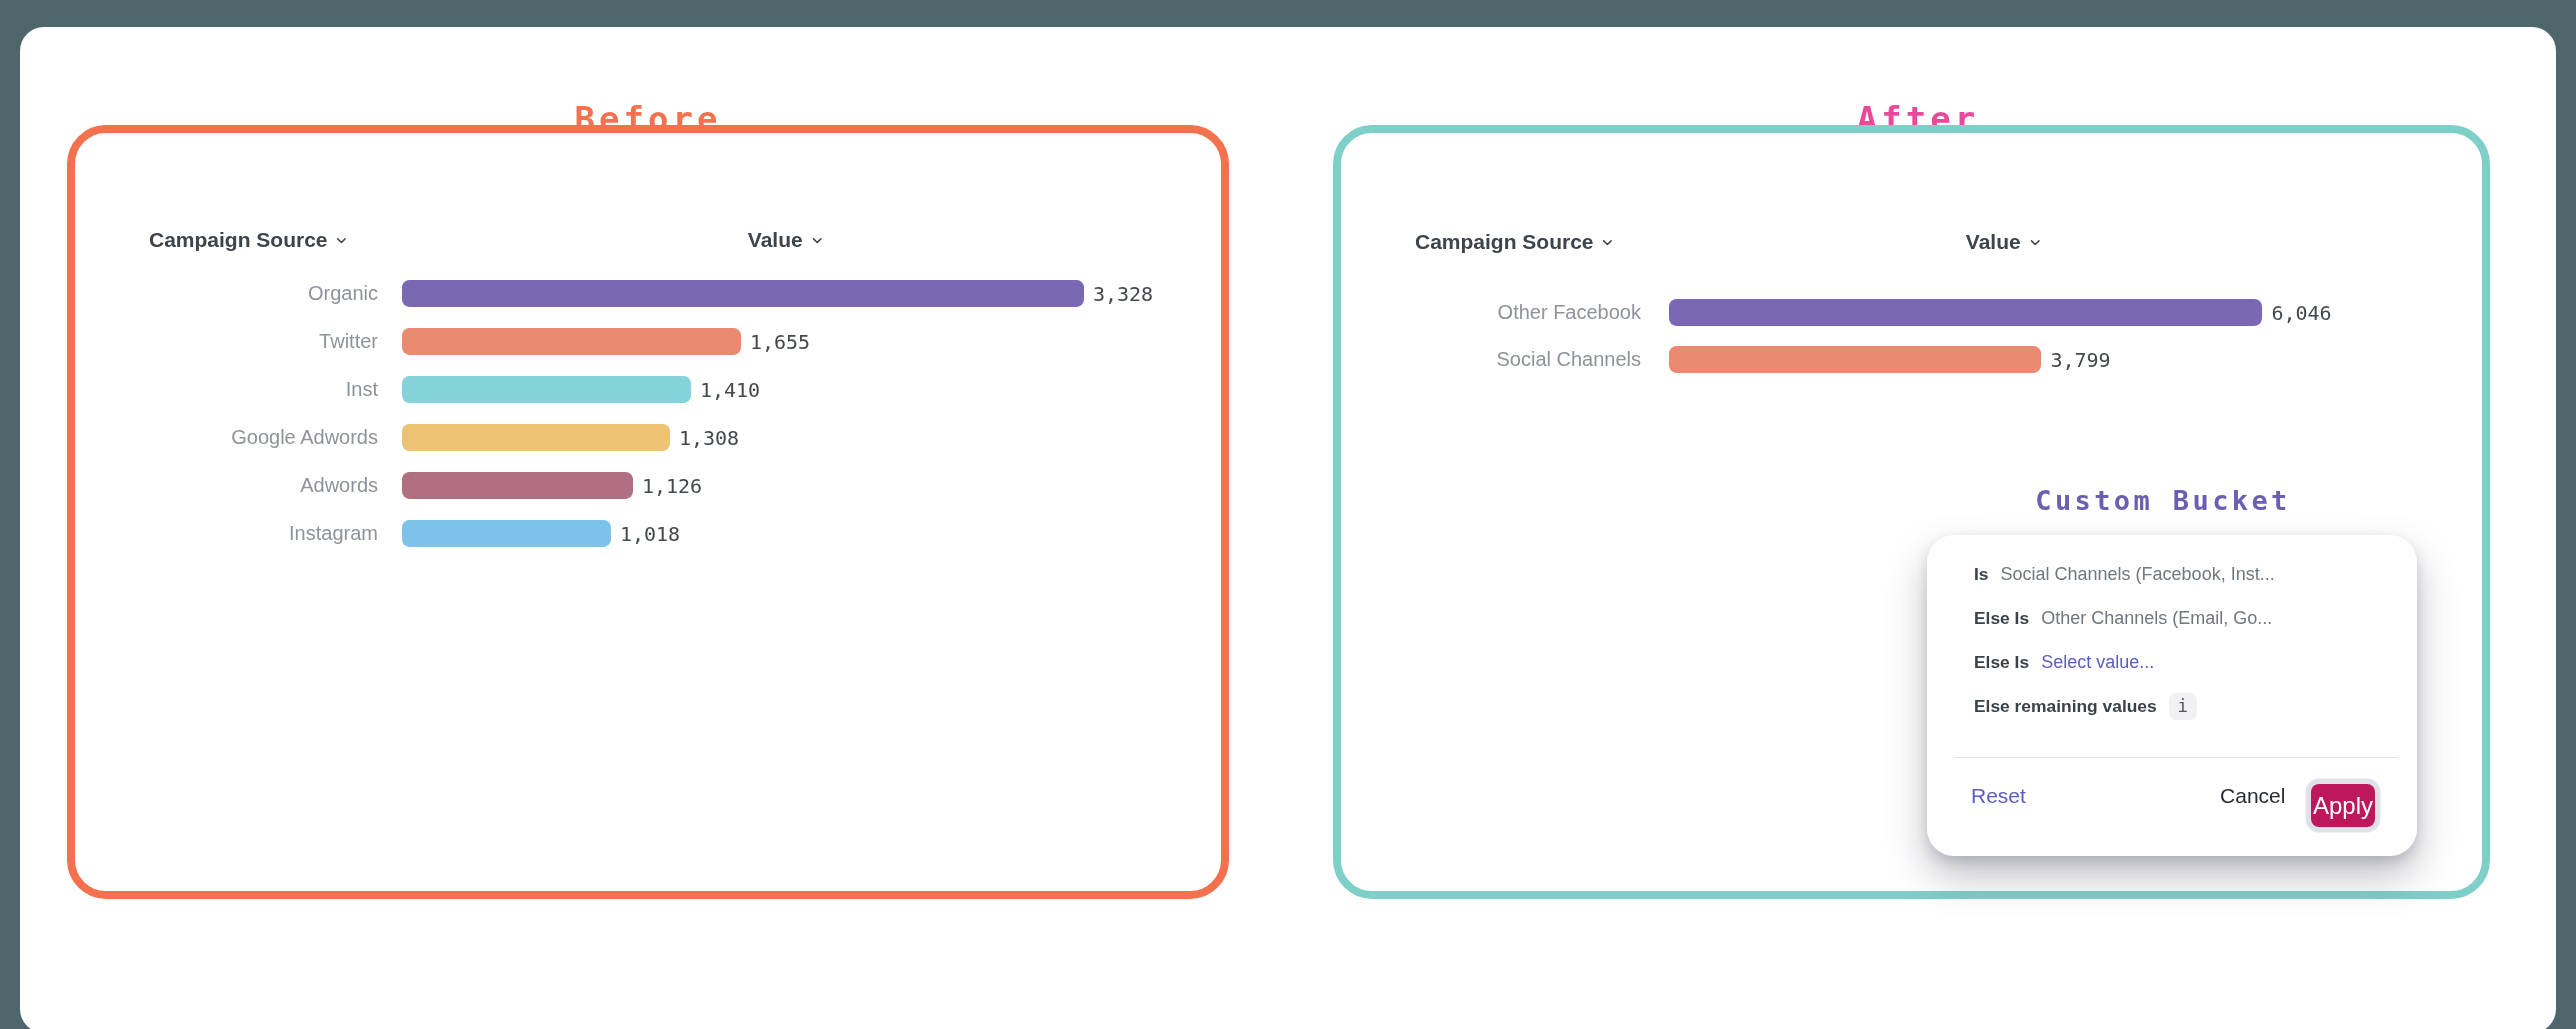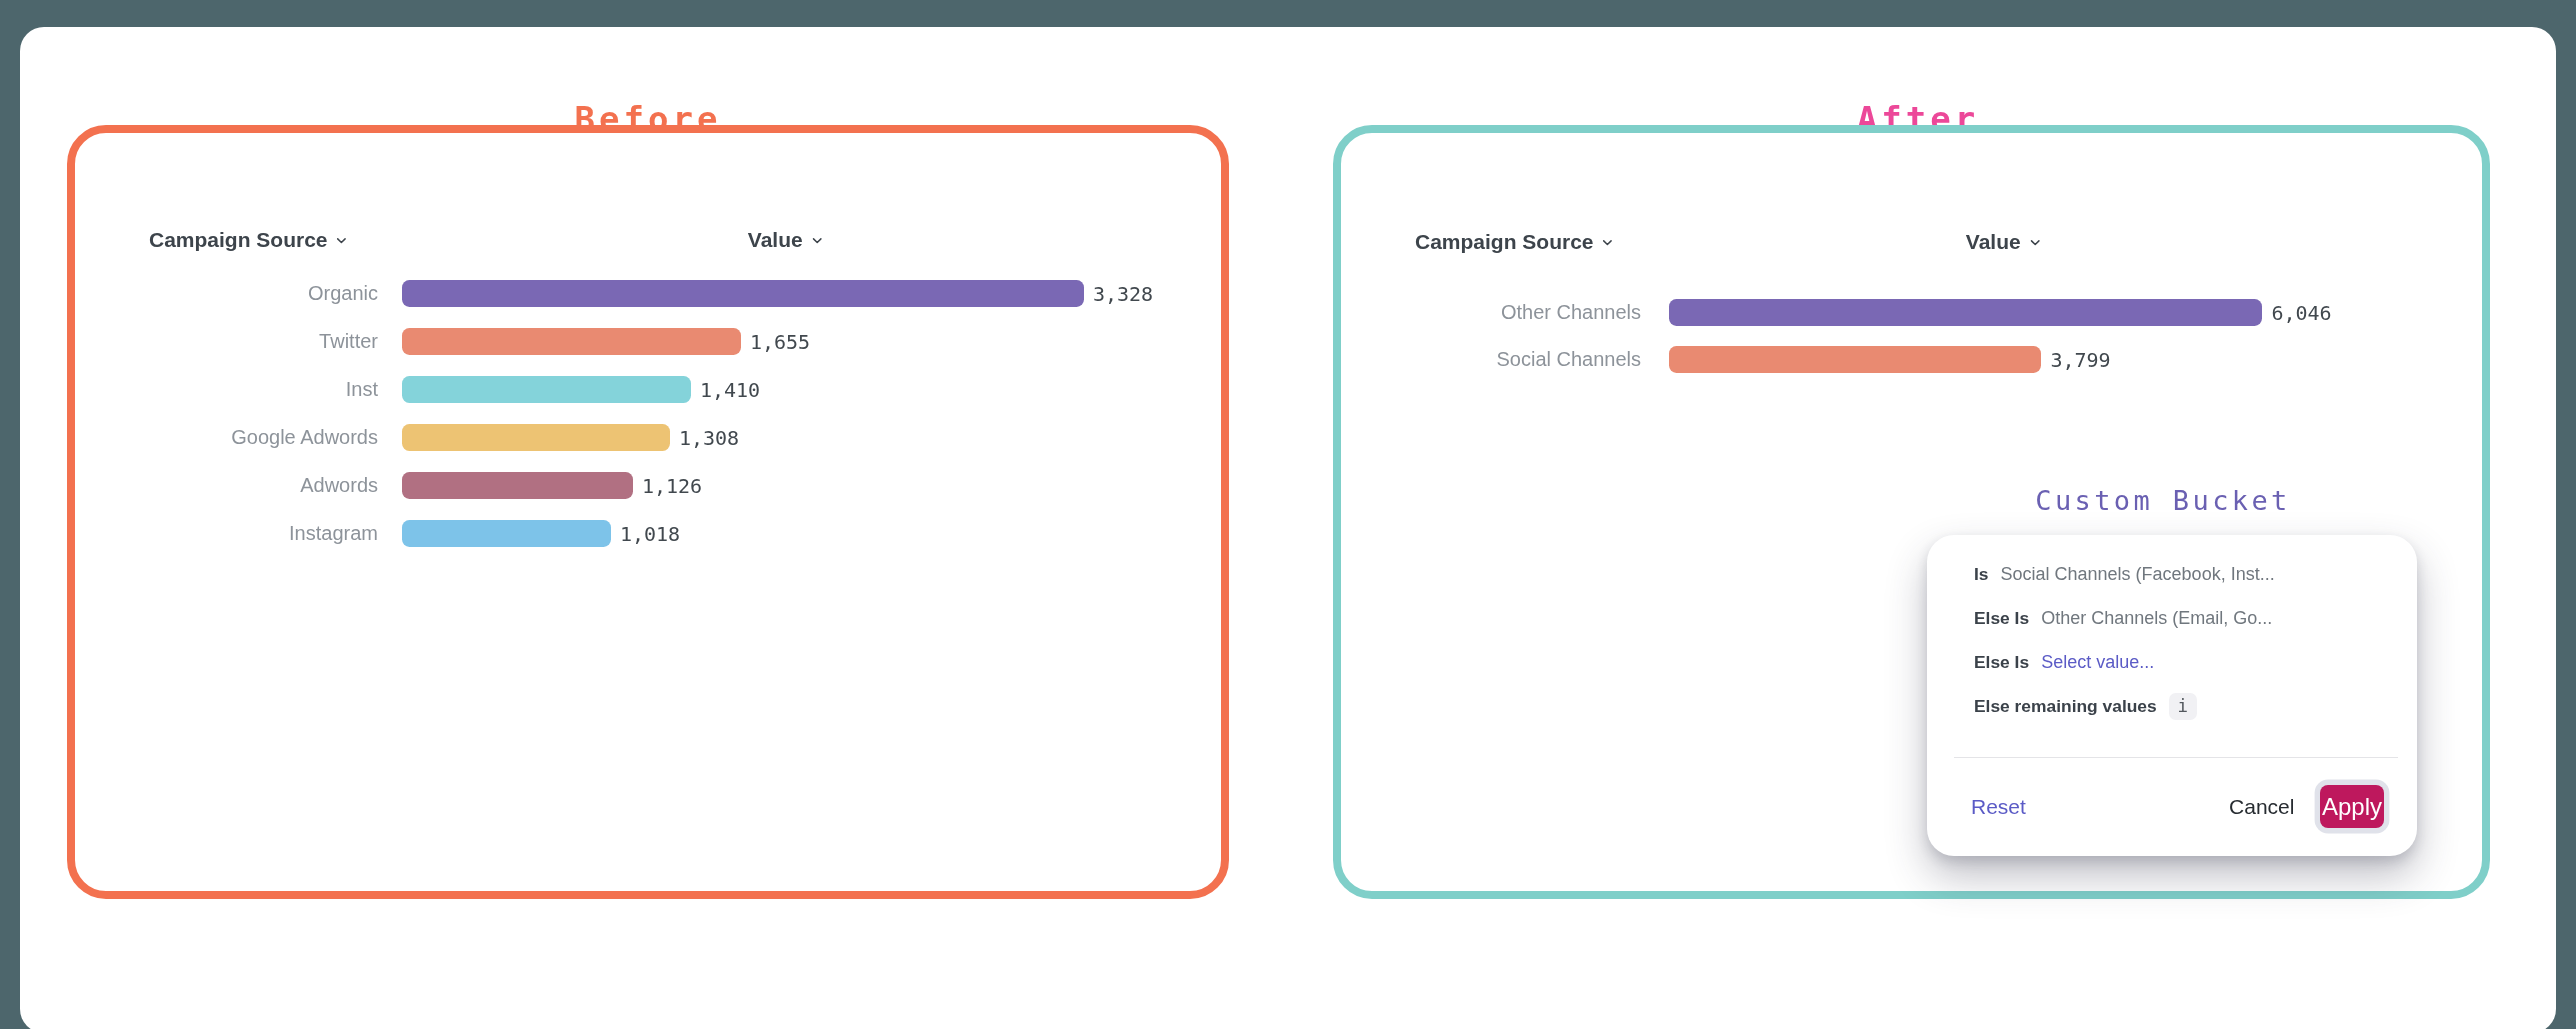--- a/index.html
+++ b/index.html
@@ -51,42 +51,42 @@
   .rbar{height:27px;border-radius:7.4px;flex:0 0 auto;}
   .rows.left  .rbar{margin-left:23.5px;}
   .rows.right .rbar{margin-left:28px;}
   .rvalue{
     margin-left:9.4px;font-family:"DejaVu Sans Mono", monospace;
     font-size:20px;color:#41484e;white-space:nowrap;
   }
   
   .bucket-title{
     position:absolute;left:2143px;top:458px;transform:translateX(-50%);
-    font-family:"DejaVu Sans Mono", monospace;font-weight:400;
+    font-family:"DejaVu Sans Mono", monospace;font-weight:700;
     font-size:27px;letter-spacing:3.4px;color:#6a60b2;white-space:nowrap;
   }
   .popup{
     position:absolute;left:1907px;top:508px;width:490px;height:321px;
     background:#ffffff;border-radius:27px;
     box-shadow:0 20px 40px rgba(45,48,70,.30), 0 5.4px 12px rgba(45,48,70,.16);
   }
   .popup .rules{position:absolute;left:47px;right:24px;top:17.4px;}
   .prow{height:44px;display:flex;align-items:center;gap:12px;white-space:nowrap;}
   .prow .op{font-size:17.4px;font-weight:700;color:#3b424a;}
   .prow .pval{font-size:18px;color:#70777e;}
   .prow .pval.link{color:#5b5bc6;font-weight:500;cursor:pointer;}
   .info-badge{
     display:inline-flex;align-items:center;justify-content:center;
     width:28px;height:27px;border-radius:6.7px;background:#f1f1f4;
     font-family:"DejaVu Sans Mono", monospace;font-size:17.4px;color:#53585e;cursor:pointer;
   }
   .popup .divider{position:absolute;left:27px;right:19px;top:222px;height:1.3px;background:#e4e4e7;}
   .popup .footer{
-    position:absolute;left:44px;right:33px;bottom:27px;height:45px;
-    display:flex;align-items:center;
+    position:absolute;left:44px;right:42px;bottom:27px;height:45px;
+    display:flex;align-items:flex-start;
   }
   .btn-reset{font-size:21px;font-weight:500;color:#5b5bc6;cursor:pointer;}
   .btn-cancel{margin-left:auto;font-size:21px;font-weight:500;color:#272c31;cursor:pointer;}
   .btn-apply{
     margin-left:25.5px;height:43px;padding:0 2px;border:none;border-radius:8px;
     background:#be185d;color:#ffffff;font-size:24px;font-weight:500;
     font-family:"Liberation Sans", sans-serif;cursor:pointer;
     box-shadow:0 0 0 5.4px #e0e2ea;
   }
 </style>
@@ -160,21 +160,21 @@
         </span>
         <span class="th val">
           <span>Value</span>
           <svg width="14.8" height="14.8" viewBox="0 0 24 24">
               <path d="M6 9.5l6 6 6-6" fill="none" stroke="#3d444b" stroke-width="2.4" stroke-linecap="round" stroke-linejoin="round"></path>
             </svg>
         </span>
       </div>
       <div class="rows right">
         <div class="trow">
-          <span class="rlabel">Other Channels</span>
+          <span class="rlabel">Other Facebook</span>
           <div class="rbar" style="width: 593px; background: rgb(122, 104, 180);"></div>
           <span class="rvalue">6,046</span>
         </div>
         <div class="trow">
           <span class="rlabel">Social Channels</span>
           <div class="rbar" style="width: 372px; background: rgb(233, 138, 113);"></div>
           <span class="rvalue">3,799</span>
         </div>
       </div>
     </div>

